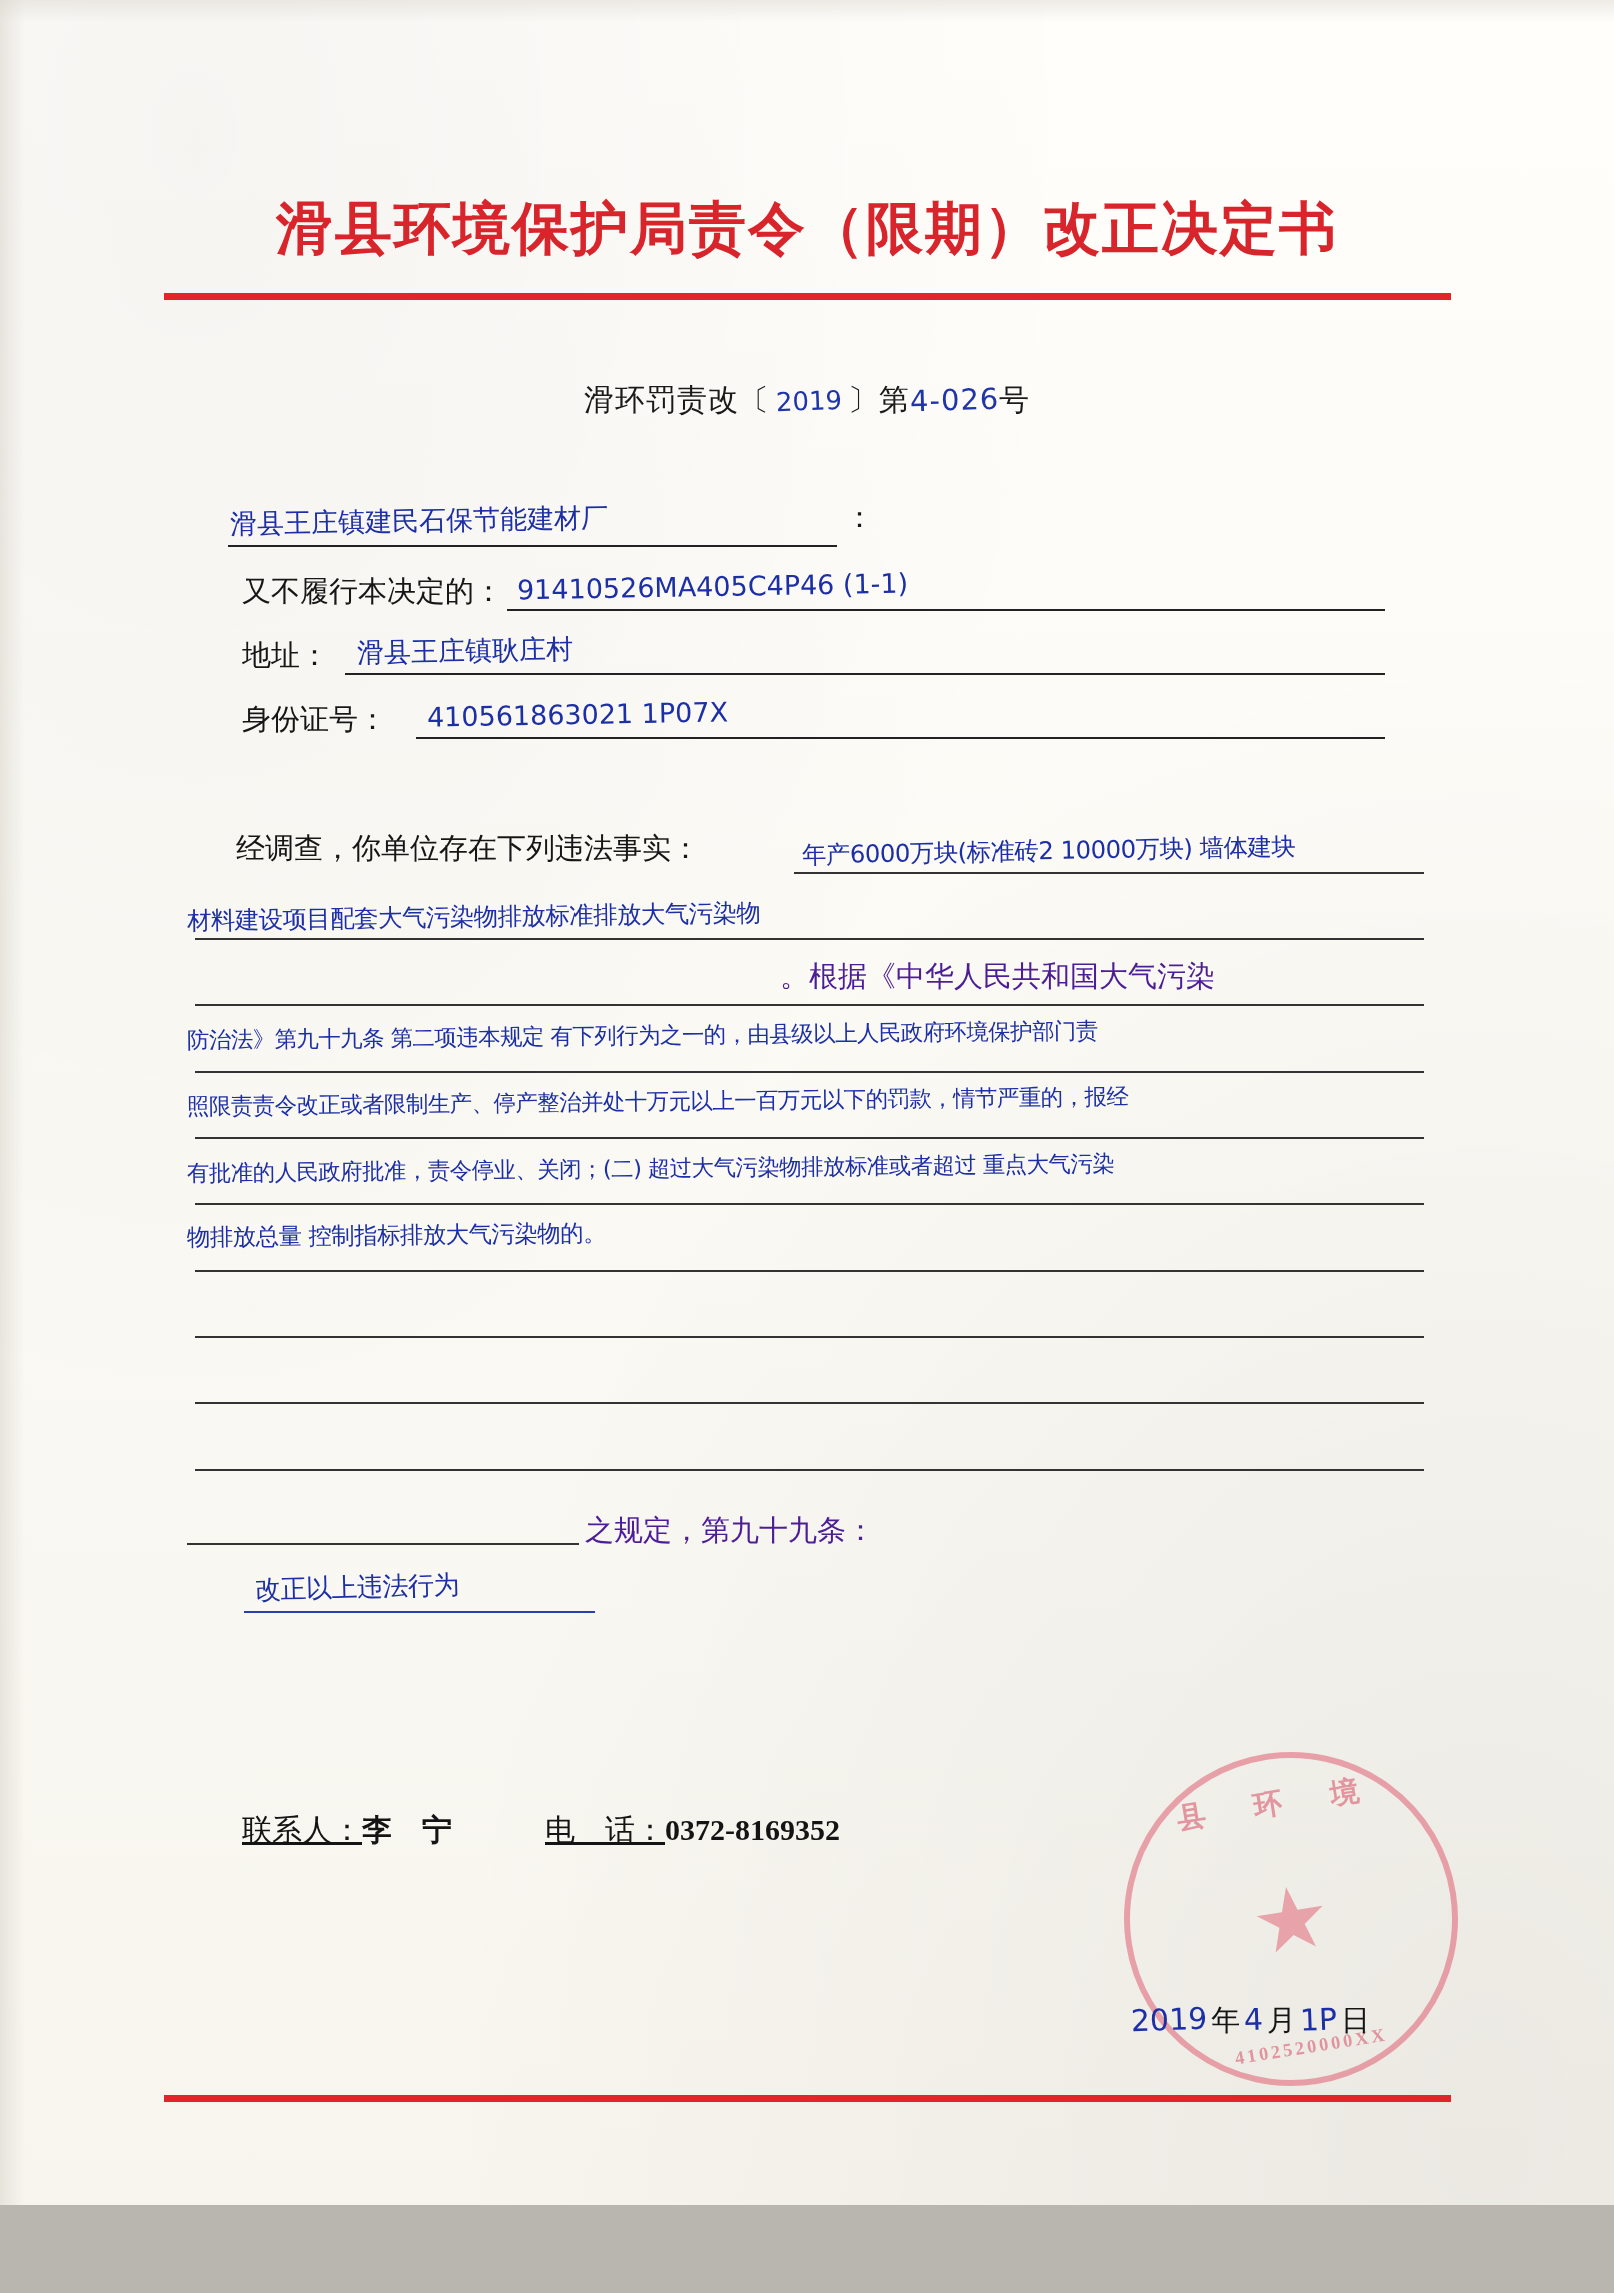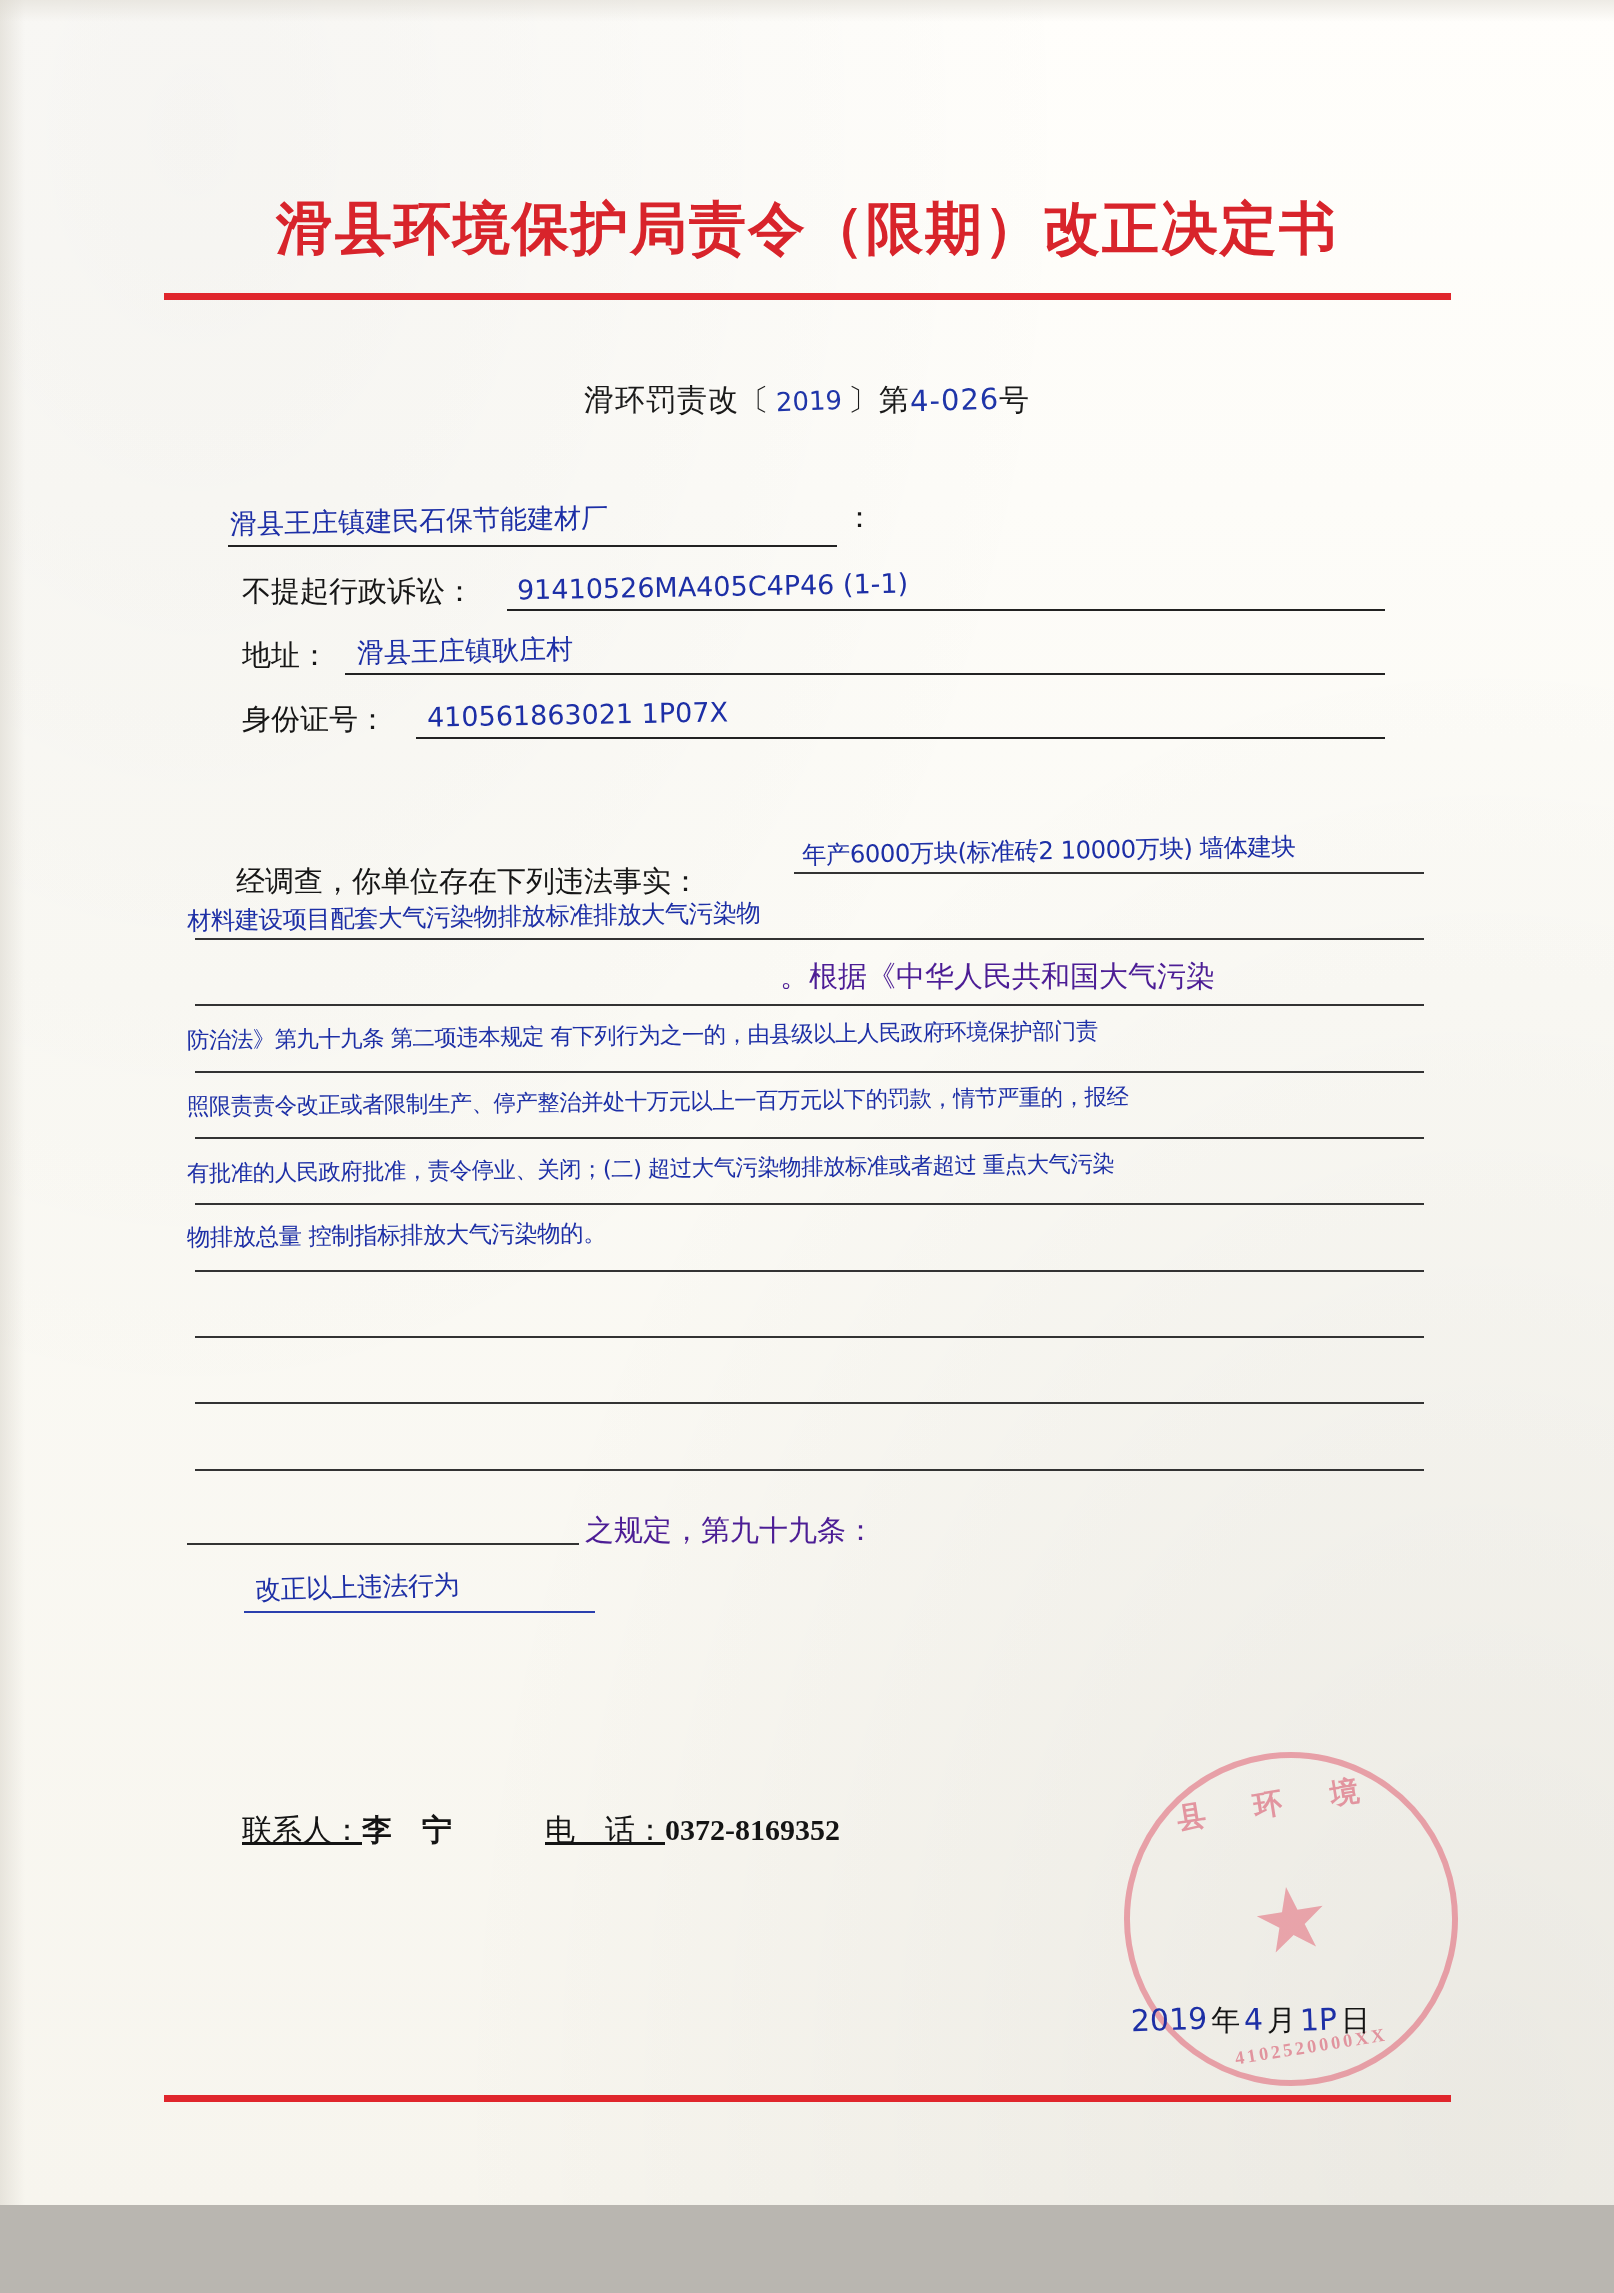--- a/index.html
+++ b/index.html
@@ -145,21 +145,20 @@
     top: 819px;
     width: 1229px;
     font-size: 29px;
     color: #161616;
   }
   .lead {
     position: absolute;
     left: 41px;
     top: 9.8px;
     white-space: nowrap;
-    margin-top: 33px;
   }
   .rule-line {
     position: absolute;
     left: 0;
     width: 1229px;
     border-bottom: 2px solid #333;
   }
   .reg-line {
     position: absolute;
     font-size: 29px;
@@ -276,21 +275,21 @@
 
     <div class="fields">
 
       <div class="field-row">
         <span class="hand" style="left:-11.7px; top:-5.9px; font-size:27px; transform:rotate(-1deg);">滑县王庄镇建民石保节能建材厂</span>
         <span class="field-line" style="left:-13.7px; width:609px;"></span>
         <span class="field-label" style="position:absolute; left:603px; bottom:9.8px;">：</span>
       </div>
 
       <div class="field-row">
-        <span class="field-label">不提起行政诉讼：</span>
+        <span class="field-label">又不履行本决定的：</span>
         <span class="hand" style="left:275px; top:-3.9px; font-size:27px; transform:rotate(-1deg);">91410526MA405C4P46 (1-1)</span>
         <span class="field-line" style="left:265px; width:878px;"></span>
       </div>
 
       <div class="field-row">
         <span class="field-label">地址：</span>
         <span class="hand" style="left:115px; top:-3.9px; font-size:27px; transform:rotate(-1deg);">滑县王庄镇耿庄村</span>
         <span class="field-line" style="left:103px; width:1040px;"></span>
       </div>
 

